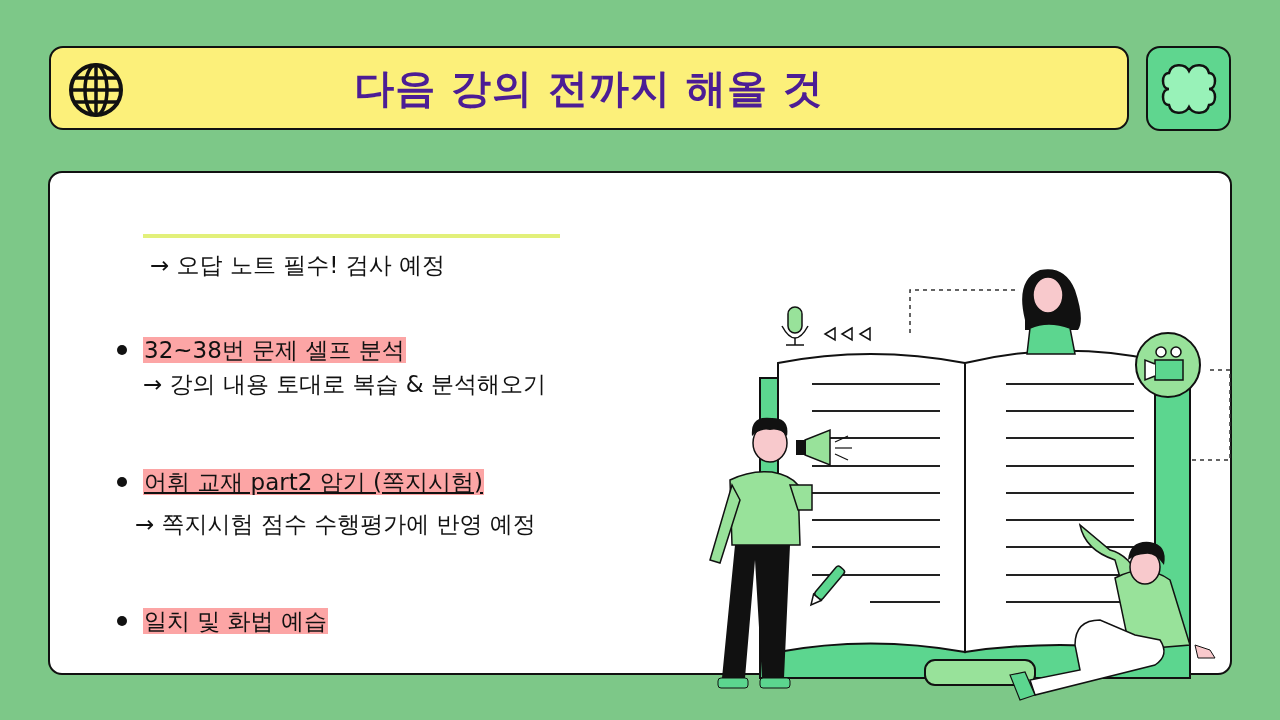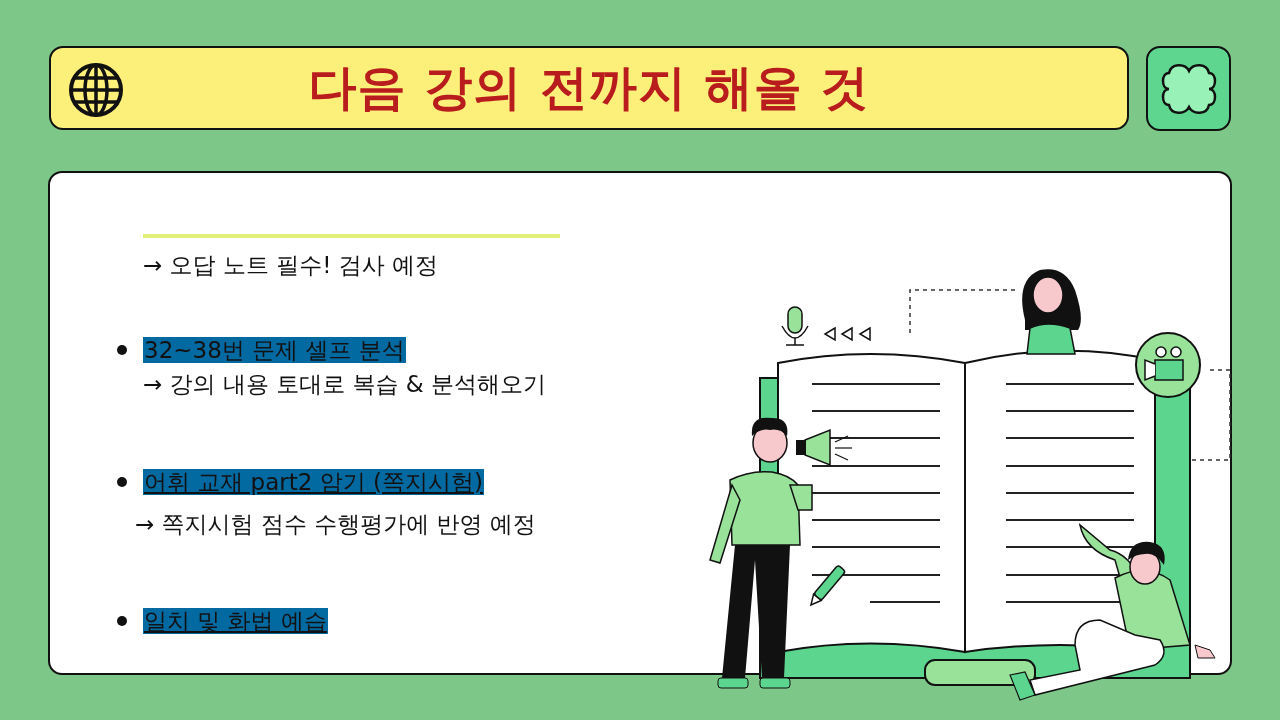--- a/index.html
+++ b/index.html
@@ -10,41 +10,41 @@
   }
   .header-bar {
     position:absolute; left:49px; top:46px; width:1080px; height:84px;
     background:#fcf07a; border:2px solid #111; border-radius:14px;
     box-sizing:border-box;
   }
   .globe { position:absolute; left:17px; top:14px; width:56px; height:56px; }
   .title {
     position:absolute; left:0; right:0; top:0; height:80px;
     display:flex; align-items:center; justify-content:center;
-    font-size:48px; font-weight:bold; color:#b91c1c; letter-spacing:1px;
+    font-size:40px; font-weight:bold; color:#4c1d95; letter-spacing:1px;
   }
   .side-button {
     position:absolute; left:1146px; top:46px; width:85px; height:85px;
     background:#5fd68f; border:2px solid #111; border-radius:14px; box-sizing:border-box;
     display:flex; align-items:center; justify-content:center; cursor:pointer;
   }
   .card {
     position:absolute; left:48px; top:171px; width:1184px; height:504px;
     background:#fff; border:2px solid #111; border-radius:14px; box-sizing:border-box;
   }
   .hl-line {
     position:absolute; left:143px; top:234px; width:417px; height:4px; background:#e2f07a;
   }
   .text-line {
     position:absolute; font-size:23px; color:#111; white-space:nowrap; line-height:30px;
   }
   .bullet {
     position:absolute; width:10px; height:10px; border-radius:50%; background:#111;
   }
-  .hl { background:#0369a1; padding:0 1px; }
+  .hl { background:#fca5a5; padding:0 1px; }
   .illus { position:absolute; left:690px; top:260px; width:560px; height:460px; }
 </style>
 </head>
 <body>
 
 <div class="header-bar">
   <svg class="globe" viewBox="0 0 56 56">
     <circle cx="28" cy="28" r="25" fill="none" stroke="#111" stroke-width="4"></circle>
     <ellipse cx="28" cy="28" rx="11" ry="25" fill="none" stroke="#111" stroke-width="3.5"></ellipse>
     <line x1="28" y1="3" x2="28" y2="53" stroke="#111" stroke-width="3.5"></line>
@@ -58,32 +58,32 @@
 <div class="side-button">
   <svg width="60" height="60" viewBox="0 0 60 60">
     <path d="M30 12 C34 4, 48 4, 50 14 C58 14, 58 30, 50 30 C58 30, 58 46, 50 46 C48 56, 34 56, 30 48 C26 56, 12 56, 10 46 C2 46, 2 30, 10 30 C2 30, 2 14, 10 14 C12 4, 26 4, 30 12 Z" fill="#98f2b8" stroke="#111" stroke-width="2.5"></path>
   </svg>
 </div>
 
 <div class="card"></div>
 
 <div class="hl-line"></div>
 
-<div class="text-line" style="left:143px; top:250px;">→ 오답 노트 필수! 검사 예정</div>
+<div class="text-line" style="left:150px; top:250px;">→ 오답 노트 필수! 검사 예정</div>
 
 <div class="bullet" style="left:117px; top:345px;"></div>
 <div class="text-line" style="left:143px; top:335px;"><span class="hl">32~38번 문제 셀프 분석</span></div>
 <div class="text-line" style="left:143px; top:369px;">→ 강의 내용 토대로 복습 &amp; 분석해오기</div>
 
 <div class="bullet" style="left:117px; top:477px;"></div>
 <div class="text-line" style="left:143px; top:467px;text-decoration:underline;"><span class="hl">어휘 교재 part2 암기 (쪽지시험)</span></div>
 <div class="text-line" style="left:135px; top:509px;">→ 쪽지시험 점수 수행평가에 반영 예정</div>
 
 <div class="bullet" style="left:117px; top:616px;"></div>
-<div class="text-line" style="left:143px; top:606px;text-decoration:underline;"><span class="hl">일치 및 화법 예습</span></div>
+<div class="text-line" style="left:143px; top:606px;"><span class="hl">일치 및 화법 예습</span></div>
 
 <svg class="illus" viewBox="0 0 560 460">
 
   <path d="M220 73 V30 H325" fill="none" stroke="#333" stroke-width="1.5" stroke-dasharray="4 4"></path>
   <path d="M520 110 H540 V200 H460 V270" fill="none" stroke="#333" stroke-width="1.5" stroke-dasharray="4 4"></path>
 
   <rect x="70" y="118" width="430" height="300" fill="#5cd68f" stroke="#111" stroke-width="2"></rect>
   <rect x="235" y="400" width="110" height="25" rx="10" fill="#98e29a" stroke="#111" stroke-width="2"></rect>
 
   <path d="M88 103 Q180 85 275 103 L275 392 Q180 375 88 392 Z" fill="#fff" stroke="#111" stroke-width="2"></path>

